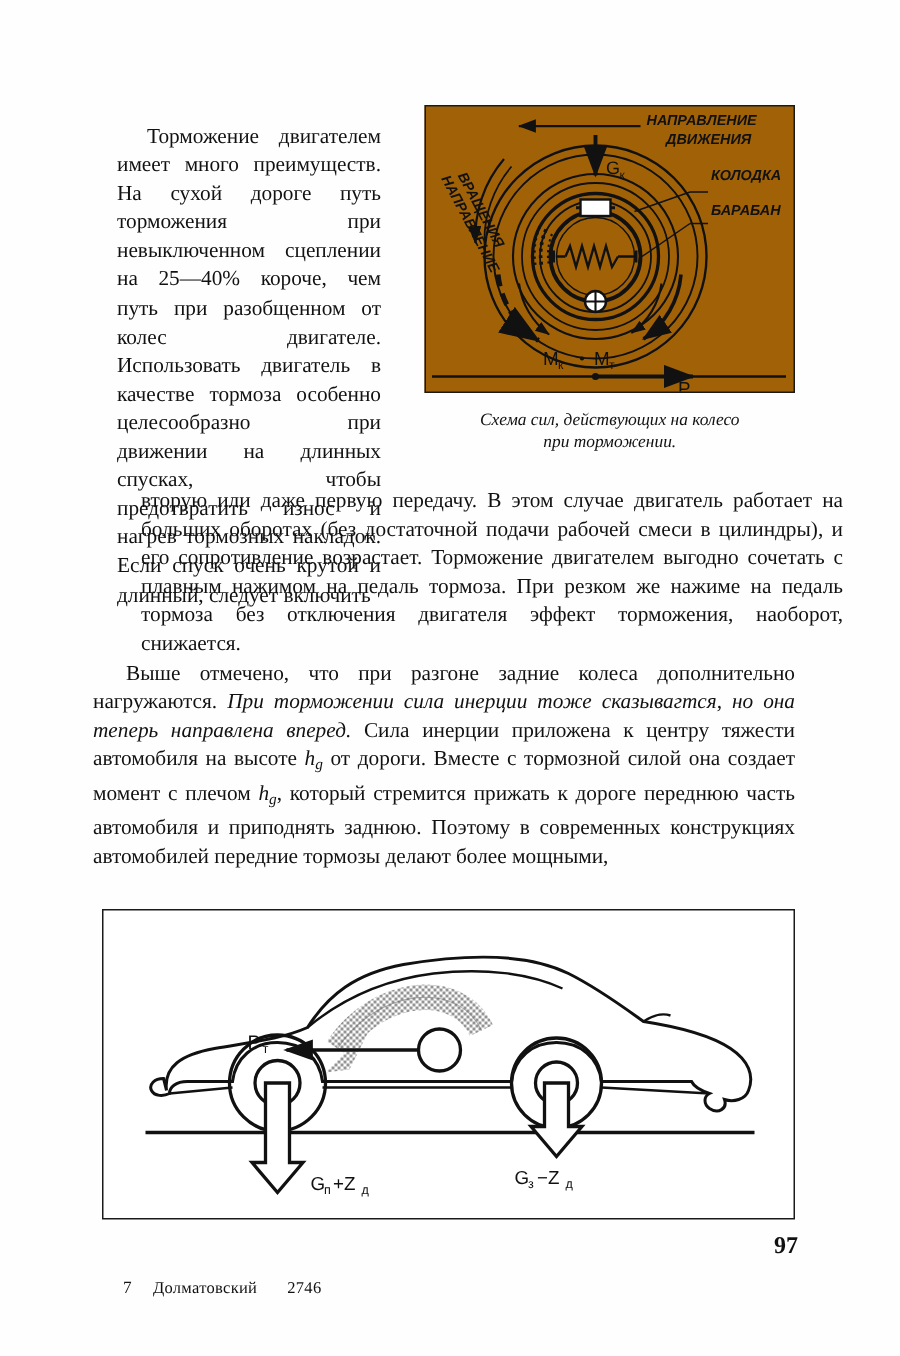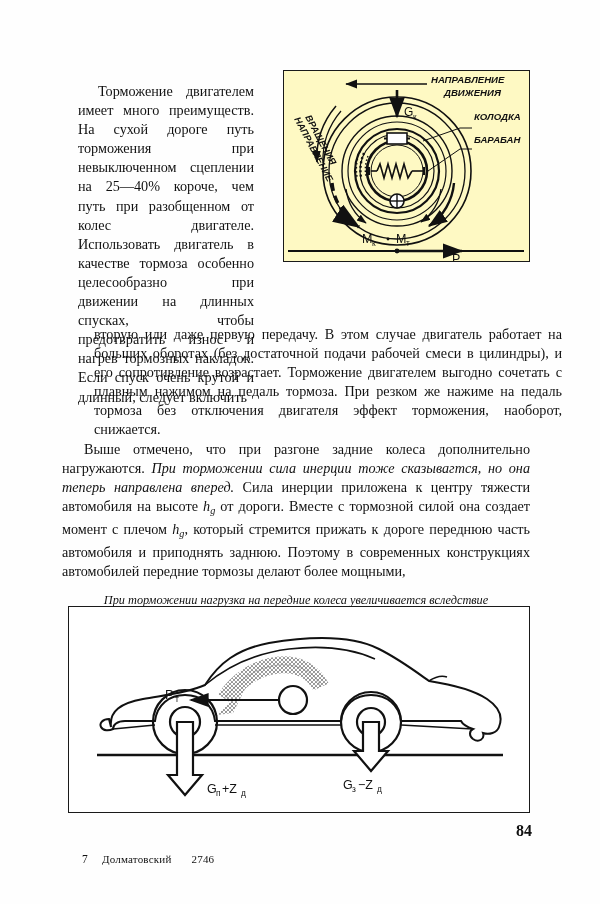--- a/index.html
+++ b/index.html
@@ -59,21 +59,21 @@
     line-height: 16px;
     text-align: center;
   }
 
   
   .fig-wheel {
     position: absolute;
     left: 283px; top: 70px;
     width: 247px; height: 192px;
     border: 1.4px solid #1a1a1a;
-    background: #fef9c3;
+    background: #a16207;
     box-sizing: border-box;
   }
   .fig-wheel svg { display: block; }
 
   .fig-wheel-caption {
     position: absolute;
     left: 283px; top: 272px;
     width: 247px;
     font-style: italic;
     font-size: 11.6px;
@@ -209,31 +209,35 @@
       <text class="diag-label" x="190" y="72" font-size="9.6" fill="#111">БАРАБАН</text>
 
       <line x1="4" y1="180" x2="240" y2="180" stroke="#111" stroke-width="1.8"></line>
       <line x1="113" y1="180" x2="178" y2="180" stroke="#111" stroke-width="2.6" marker-end="url(#ah)"></line>
       <circle cx="113" cy="180" r="2.4" fill="#111"></circle>
       <text x="168" y="192" font-size="12.5" font-family="Liberation Sans, sans-serif" fill="#111">P</text>
       <text x="177" y="195" font-size="8.2" font-family="Liberation Sans, sans-serif" fill="#111">т</text>
     </svg>
   </div>
 
+  <div class="fig-wheel-caption">
+    <span>Схема сил, действующих на колесо</span><br>
+    <span>при торможении.</span>
+  </div>
 
   <div class="full-text" id="para-continued">
     <p>вторую или даже первую передачу. В этом случае двигатель работает на больших оборотах (без достаточной подачи рабочей смеси в цилиндры), и его сопротивление возрастает. Торможение двигателем выгодно сочетать с плавным нажимом на педаль тормоза. При резком же нажиме на педаль тормоза без отключения двигателя эффект торможения, наоборот, снижается.</p>
   </div>
 
   <div class="full-text" id="para-inertia">
     <p><span>Выше отмечено, что при разгоне задние колеса дополнительно нагружаются. </span><span class="ital">При торможении сила инерции тоже сказывагтся, но она теперь направлена вперед.</span><span> Сила инерции приложена к центру тяжести автомобиля на высоте </span><span class="mathit">h</span><span class="mathit sub">g</span><span> от дороги. Вместе с тормозной силой она создает момент с плечом </span><span class="mathit">h</span><span class="mathit sub">g</span><span>, который стремится прижать к дороге переднюю часть автомобиля и приподнять заднюю. Поэтому в современных конструкциях автомобилей передние тормозы делают более мощными,</span></p>
   </div>
 
   <div class="fig-caption-italic">
-    <span>При торможении нагрузка на передние колеса увеличивается вследствие</span><br>
+    <br>
     <span>действия силы инерции массы автомобиля.</span>
   </div>
 
   <div class="fig-car">
     <svg width="460" height="205" viewBox="0 0 460 205">
       <defs>
         <marker id="cah" markerWidth="10" markerHeight="10" refX="8" refY="3.2" orient="auto">
           <path d="M0,0 L9,3.2 L0,6.4 z" fill="#111"></path>
         </marker>
         <pattern id="shade" width="4" height="4" patternUnits="userSpaceOnUse">
@@ -295,15 +299,15 @@
       <text x="274" y="182" font-size="12.5" font-family="Liberation Sans, sans-serif" fill="#111">G</text>
       <text x="283" y="185" font-size="8.4" font-family="Liberation Sans, sans-serif" fill="#111">з</text>
       <text x="289" y="182" font-size="12.5" font-family="Liberation Sans, sans-serif" fill="#111">−Z</text>
       <text x="308" y="185" font-size="8.4" font-family="Liberation Sans, sans-serif" fill="#111">д</text>
     </svg>
   </div>
 
   <div class="footer-sig">
     <span class="num">7</span><span class="name">Долматовский</span><span>2746</span>
   </div>
-  <div class="page-number">84</div>
+  <div class="page-number">97</div>
 
 </div>
 
 </body></html>

